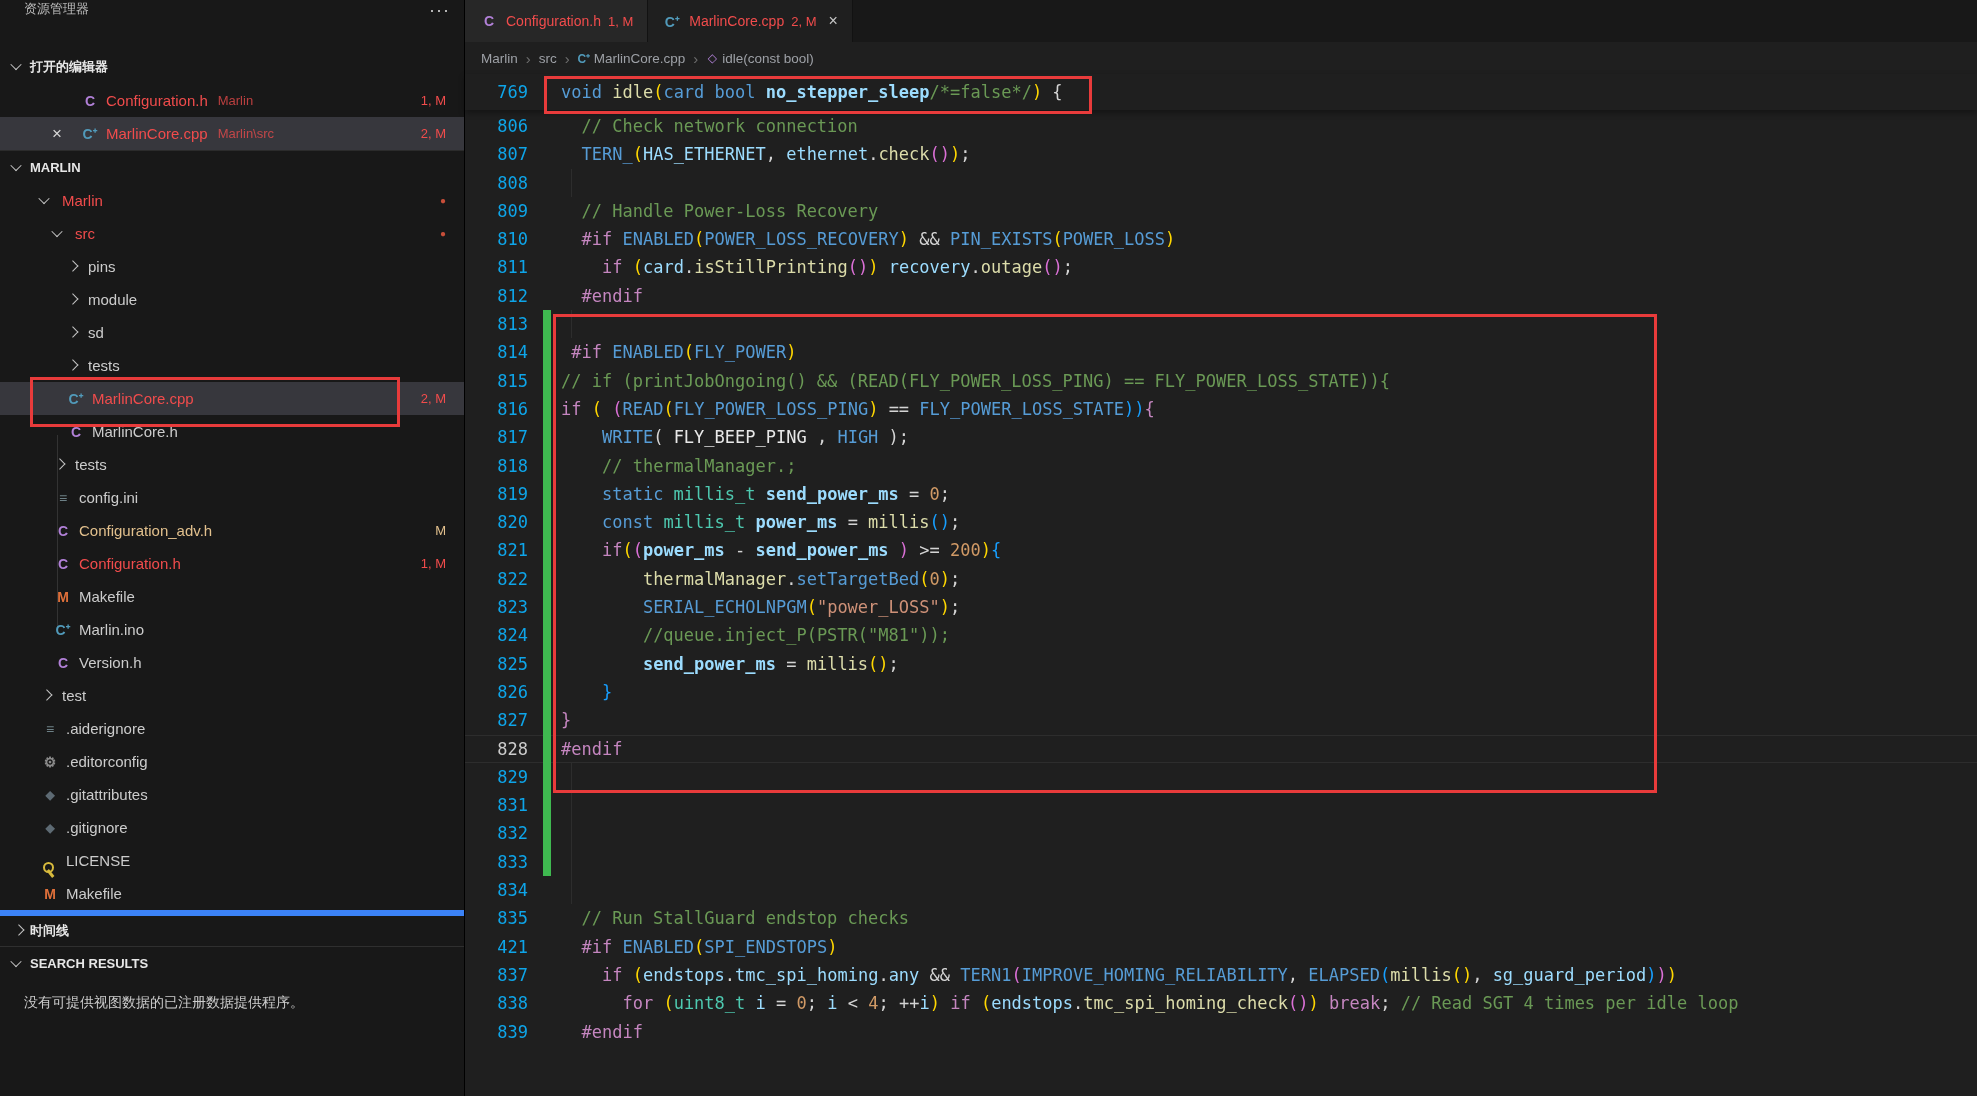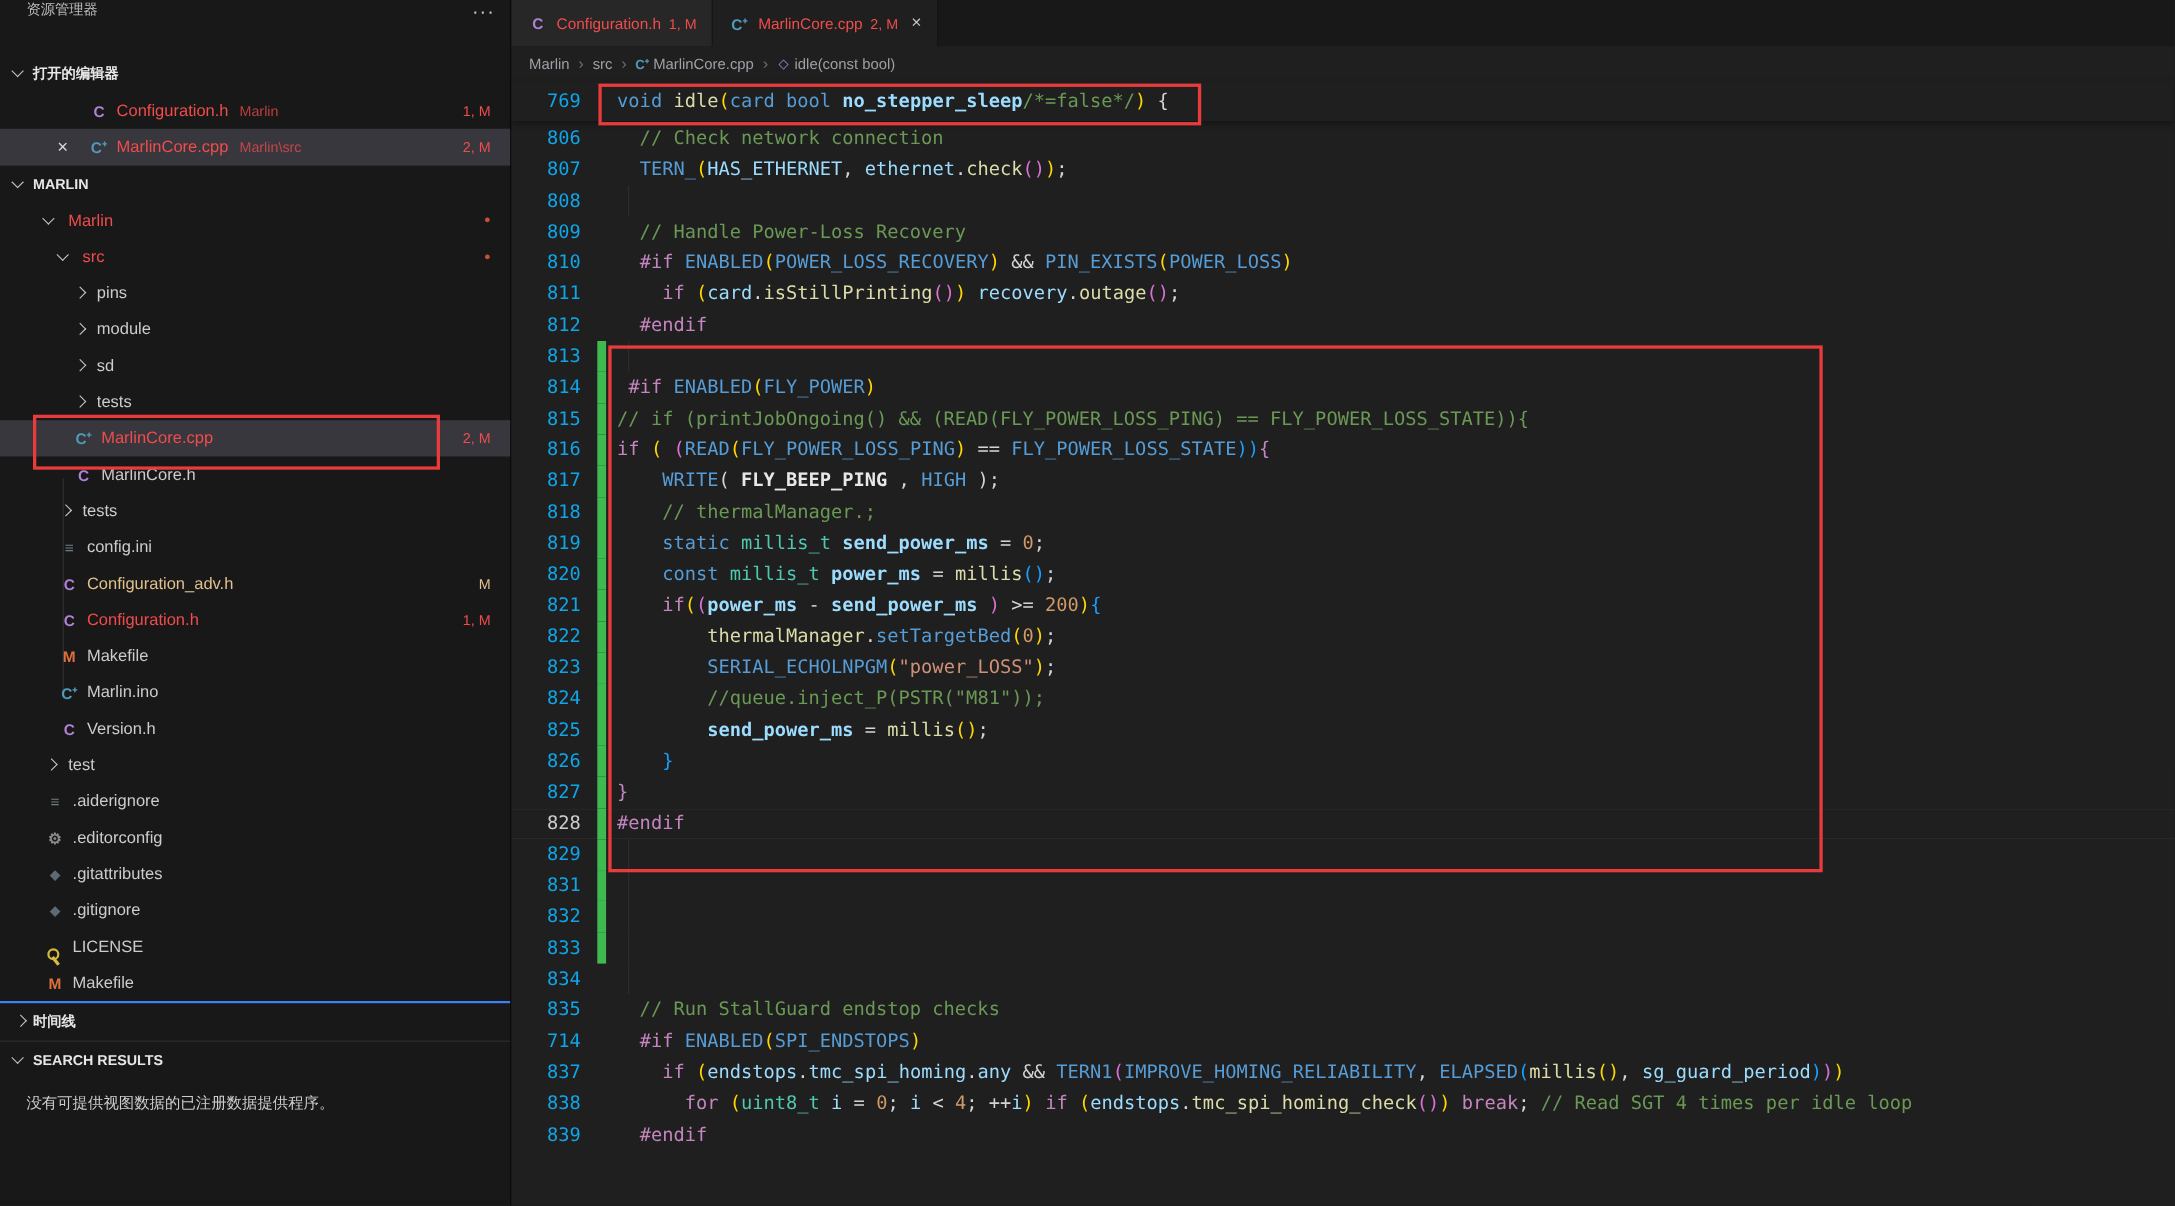--- a/index.html
+++ b/index.html
@@ -7,21 +7,21 @@
     font-family:"Liberation Sans",sans-serif;color:#cccccc}
   .app{position:relative;width:1977px;height:1096px}
 
   
   .sidebar{position:absolute;left:0;top:0;width:465px;height:1096px;background:#181818;
     border-right:1px solid #000;overflow:hidden}
   .sb-title{height:44px;display:flex;align-items:flex-start;padding:0 14px 0 24px;font-size:13px;color:#bdbdbd}
   .sb-title .more{margin-left:auto;font-size:18px;letter-spacing:1px;color:#cccccc;cursor:pointer}
   .sec-h{height:34px;display:flex;align-items:center;padding:0 8px 0 6px;font-size:13px;color:#e7e7e7;font-weight:bold}
   .sec-h.oe{margin-top:6px}
-  .sec-h.tl{height:36px;border-top:2px solid #3b82f6}
+  .sec-h.tl{height:36px;border-top:6px solid #3b82f6}
   .sec-h.sr{border-top:1px solid #2f2f2f}
   .chev{display:inline-block;width:8px;height:8px;border-right:1.7px solid #c5c5c5;border-bottom:1.7px solid #c5c5c5;
     transform:rotate(45deg) translate(-1px,-1px);margin:0 10px 2px 6px;flex:none}
   .chev.closed{transform:rotate(-45deg) translate(2px,2px)}
   .oerow,.trow{height:33px;display:flex;align-items:center;font-size:15px;position:relative;padding-right:18px;cursor:pointer}
   .oerow{padding-left:80px}
   .sel{background:#37373d}
   .oerow .oeclose{position:absolute;left:52px;color:#d7d7d7;font-size:17px}
   .name{margin-left:6px;white-space:nowrap}
   .desc{margin-left:10px;font-size:13px;opacity:.75;white-space:nowrap}
@@ -72,21 +72,21 @@
   .row.cur{box-shadow:inset 0 1px 0 #2d2d2d,inset 0 -1px 0 #2d2d2d}
   .iguide{display:inline-block;width:1px;height:100%;background:#2d2d2d;margin-left:1ch;vertical-align:top}
 
   .tk-kw{color:#569cd6}
   .tk-ctl{color:#c586c0}
   .tk-pp{color:#c586c0}
   .tk-fn{color:#dcdcaa}
   .tk-typ{color:#4ec9b0}
   .tk-var{color:#9cdcfe}
   .tk-varb{color:#9cdcfe;font-weight:bold}
-  .tk-wht{color:#e8e8e8;font-weight:bold}
+  .tk-wht{color:#e8e8e8;font-weight:normal}
   .tk-txt{color:#d4d4d4}
   .tk-cm{color:#6a9955}
   .tk-str{color:#ce9178}
   .tk-num{color:#d19a66}
   .tk-mac{color:#569cd6}
   .tk-b1{color:#ffd700}
   .tk-b2{color:#da70d6}
   .tk-b3{color:#179fff}
 
   
@@ -287,21 +287,21 @@
           <div class="row"><span class="ln">825</span><span class="gitbar"></span><span class="code"><span class="tk-txt">        </span><span class="tk-varb">send_power_ms</span><span class="tk-txt"> = </span><span class="tk-fn">millis</span><span class="tk-b1">()</span><span class="tk-txt">;</span></span></div>
           <div class="row"><span class="ln">826</span><span class="gitbar"></span><span class="code"><span class="tk-txt">    </span><span class="tk-b3">}</span></span></div>
           <div class="row"><span class="ln">827</span><span class="gitbar"></span><span class="code"><span class="tk-pp">}</span></span></div>
           <div class="row cur"><span class="ln lnc">828</span><span class="gitbar"></span><span class="code"><span class="tk-pp">#endif</span></span></div>
           <div class="row"><span class="ln">829</span><span class="gitbar"></span><span class="code"><span class="iguide"></span></span></div>
           <div class="row"><span class="ln">831</span><span class="gitbar"></span><span class="code"><span class="iguide"></span></span></div>
           <div class="row"><span class="ln">832</span><span class="gitbar"></span><span class="code"><span class="iguide"></span></span></div>
           <div class="row"><span class="ln">833</span><span class="gitbar"></span><span class="code"><span class="iguide"></span></span></div>
           <div class="row"><span class="ln">834</span><span class="code"><span class="iguide"></span></span></div>
           <div class="row"><span class="ln">835</span><span class="code"><span class="tk-cm">  // Run StallGuard endstop checks</span></span></div>
-          <div class="row"><span class="ln">714</span><span class="code"><span class="tk-txt">  </span><span class="tk-pp">#if </span><span class="tk-mac">ENABLED</span><span class="tk-b1">(</span><span class="tk-mac">SPI_ENDSTOPS</span><span class="tk-b1">)</span></span></div>
+          <div class="row"><span class="ln">421</span><span class="code"><span class="tk-txt">  </span><span class="tk-pp">#if </span><span class="tk-mac">ENABLED</span><span class="tk-b1">(</span><span class="tk-mac">SPI_ENDSTOPS</span><span class="tk-b1">)</span></span></div>
           <div class="row"><span class="ln">837</span><span class="code"><span class="tk-txt">    </span><span class="tk-ctl">if</span><span class="tk-txt"> </span><span class="tk-b1">(</span><span class="tk-var">endstops</span><span class="tk-txt">.</span><span class="tk-var">tmc_spi_homing</span><span class="tk-txt">.</span><span class="tk-var">any</span><span class="tk-txt"> &amp;&amp; </span><span class="tk-mac">TERN1</span><span class="tk-b2">(</span><span class="tk-mac">IMPROVE_HOMING_RELIABILITY</span><span class="tk-txt">, </span><span class="tk-mac">ELAPSED</span><span class="tk-b3">(</span><span class="tk-fn">millis</span><span class="tk-b1">()</span><span class="tk-txt">, </span><span class="tk-var">sg_guard_period</span><span class="tk-b3">)</span><span class="tk-b2">)</span><span class="tk-b1">)</span></span></div>
           <div class="row"><span class="ln">838</span><span class="code"><span class="tk-txt">      </span><span class="tk-ctl">for</span><span class="tk-txt"> </span><span class="tk-b1">(</span><span class="tk-typ">uint8_t </span><span class="tk-var">i</span><span class="tk-txt"> = </span><span class="tk-num">0</span><span class="tk-txt">; </span><span class="tk-var">i</span><span class="tk-txt"> &lt; </span><span class="tk-num">4</span><span class="tk-txt">; ++</span><span class="tk-var">i</span><span class="tk-b1">)</span><span class="tk-txt"> </span><span class="tk-ctl">if</span><span class="tk-txt"> </span><span class="tk-b1">(</span><span class="tk-var">endstops</span><span class="tk-txt">.</span><span class="tk-fn">tmc_spi_homing_check</span><span class="tk-b2">()</span><span class="tk-b1">)</span><span class="tk-txt"> </span><span class="tk-ctl">break</span><span class="tk-txt">; </span><span class="tk-cm">// Read SGT 4 times per idle loop</span></span></div>
           <div class="row"><span class="ln">839</span><span class="code"><span class="tk-txt">  </span><span class="tk-pp">#endif</span></span></div>
         </div>
     </div>
   </main>
 
 <div class="anno" style="left: 30px; top: 377px; width: 370px; height: 50px;"></div>
     <div class="anno" style="left: 544px; top: 76px; width: 548px; height: 38px;"></div>
     <div class="anno" style="left: 553px; top: 314px; width: 1104px; height: 479px;"></div>

